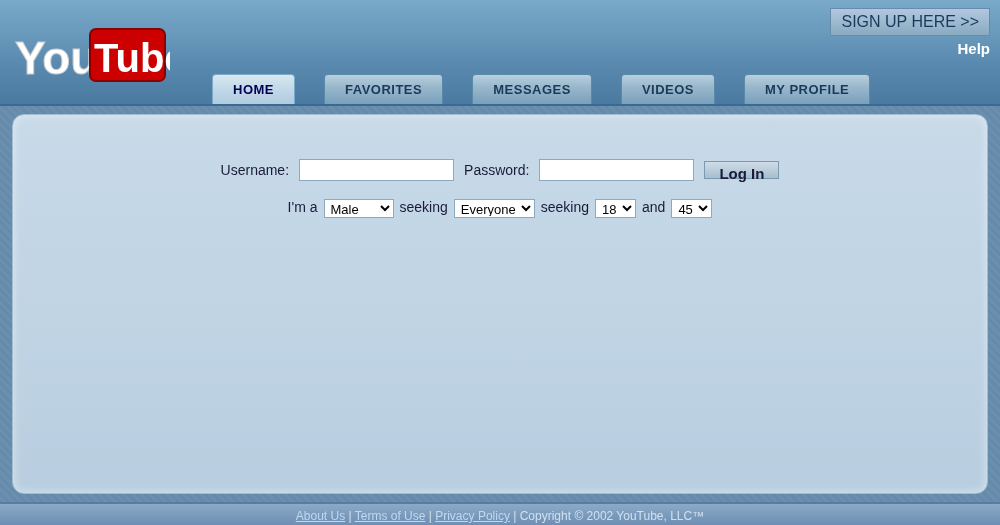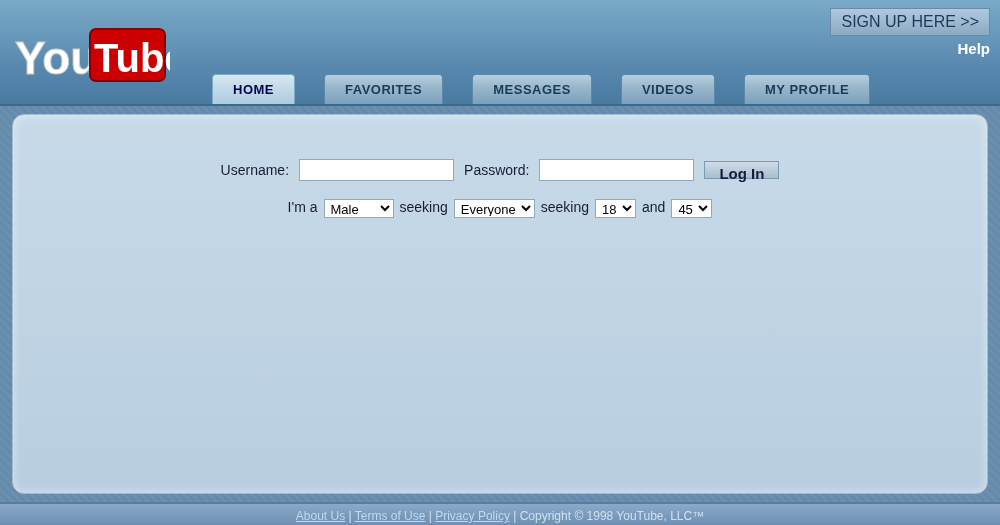--- a/index.html
+++ b/index.html
@@ -308,17 +308,17 @@
 
 <div id="footer-wrapper">
   <div id="footer-stripe">
     <div id="footer-links">
       <a href="#">About Us</a>
       <span> | </span>
       <a href="#">Terms of Use</a>
       <span> | </span>
       <a href="#">Privacy Policy</a>
       <span> | </span>
-      <span>Copyright © 1998 YouTube, LLC™</span>
+      <span>Copyright © 2002 YouTube, LLC™</span>
     </div>
   </div>
   <div id="footer-bottom"></div>
 </div>
 
 </body></html>

